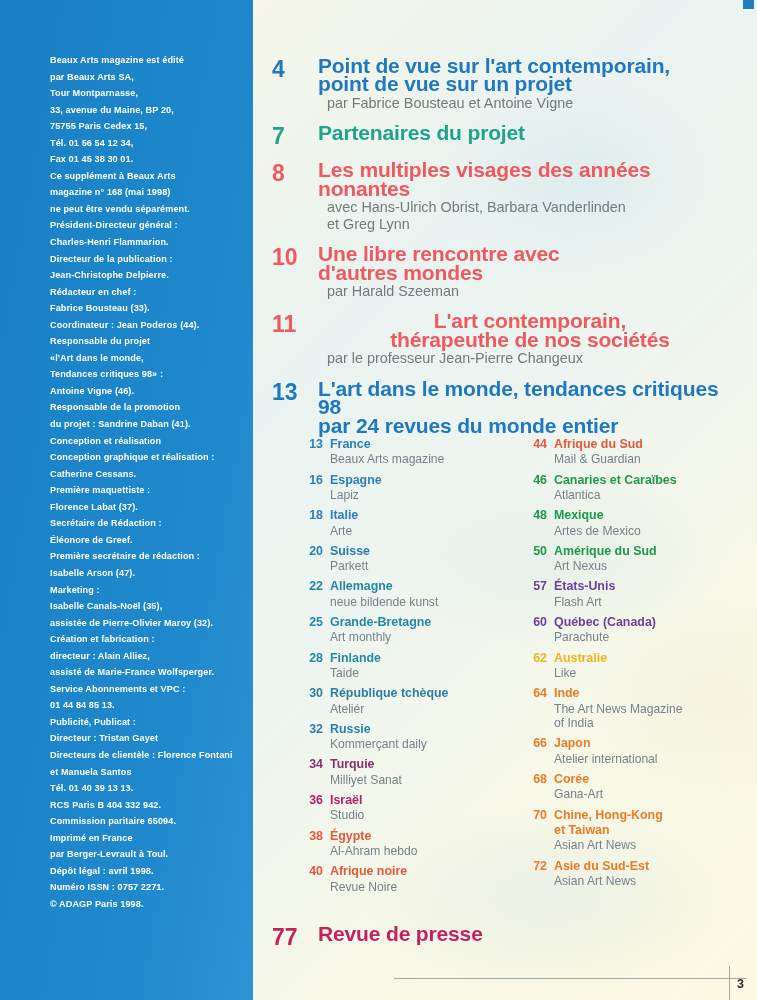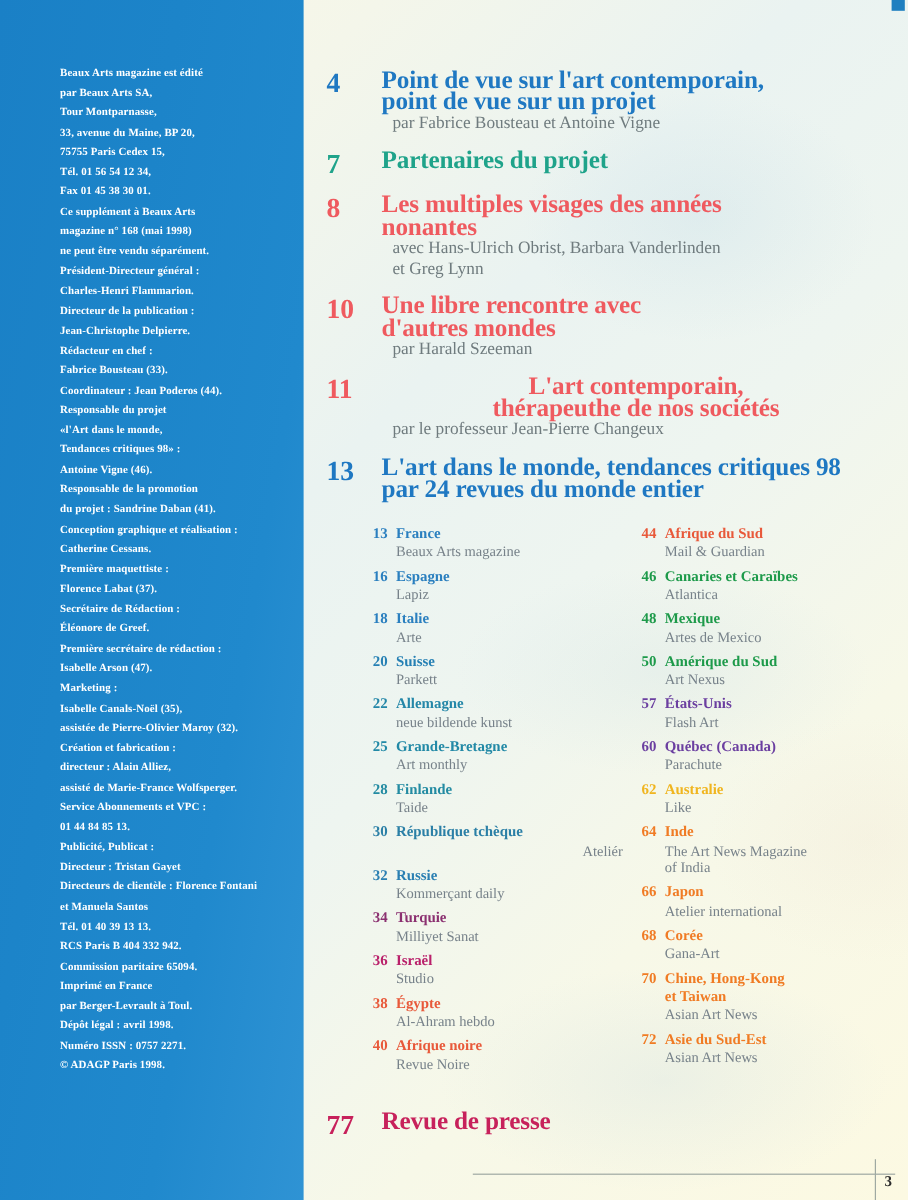--- a/index.html
+++ b/index.html
@@ -7,21 +7,21 @@
     padding: 0;
     background: #ffffff;
   }
   .page {
     position: relative;
     width: 757px;
     height: 1000px;
     overflow: hidden;
     background:
       linear-gradient(135deg, #fbf8e4 0%, #f4f6ea 18%, #eaf3f1 38%, #eef5f0 55%, #f7f8e8 75%, #fcf9e2 100%);
-    font-family: Liberation Serif, serif;
+    font-family: Liberation Sans, sans-serif;
   }
 
   
   .ghost-wash {
     position: absolute;
     left: 253px; top: 0;
     width: 504px; height: 1000px;
     background:
       radial-gradient(ellipse 210px 150px at 330px 180px, rgba(195,220,230,0.30), rgba(255,255,255,0) 70%),
       radial-gradient(ellipse 240px 120px at 300px 560px, rgba(200,222,228,0.25), rgba(255,255,255,0) 72%),
@@ -198,20 +198,21 @@
       <div class="colophon-line">Jean-Christophe Delpierre.</div>
       <div class="colophon-line">Rédacteur en chef :</div>
       <div class="colophon-line">Fabrice Bousteau (33).</div>
       <div class="colophon-line">Coordinateur : Jean Poderos (44).</div>
       <div class="colophon-line">Responsable du projet</div>
       <div class="colophon-line">«l'Art dans le monde,</div>
       <div class="colophon-line">Tendances critiques 98» :</div>
       <div class="colophon-line">Antoine Vigne (46).</div>
       <div class="colophon-line">Responsable de la promotion</div>
       <div class="colophon-line">du projet : Sandrine Daban (41).</div>
+      <div class="colophon-line">Conception et réalisation</div>
       <div class="colophon-line">Conception graphique et réalisation :</div>
       <div class="colophon-line">Catherine Cessans.</div>
       <div class="colophon-line">Première maquettiste :</div>
       <div class="colophon-line">Florence Labat (37).</div>
       <div class="colophon-line">Secrétaire de Rédaction :</div>
       <div class="colophon-line">Éléonore de Greef.</div>
       <div class="colophon-line">Première secrétaire de rédaction :</div>
       <div class="colophon-line">Isabelle Arson (47).</div>
       <div class="colophon-line">Marketing :</div>
       <div class="colophon-line">Isabelle Canals-Noël (35),</div>
@@ -336,21 +337,21 @@
             <div class="idx-num" style="color: rgb(35, 139, 162);">28</div>
             <div class="idx-body">
               <div class="idx-country" style="color: rgb(35, 139, 162); white-space: pre-line;">Finlande</div>
               <div class="idx-mag" style="white-space: pre-line;">Taide</div>
             </div>
           </div>
           <div class="idx-item">
             <div class="idx-num" style="color: rgb(42, 127, 166);">30</div>
             <div class="idx-body">
               <div class="idx-country" style="color: rgb(42, 127, 166); white-space: pre-line;">République tchèque</div>
-              <div class="idx-mag" style="white-space: pre-line; text-align: right;">Ateliér</div>
+              <div class="idx-mag" style="white-space: pre-line;">Ateliér</div>
             </div>
           </div>
           <div class="idx-item">
             <div class="idx-num" style="color: rgb(42, 127, 178);">32</div>
             <div class="idx-body">
               <div class="idx-country" style="color: rgb(42, 127, 178); white-space: pre-line;">Russie</div>
               <div class="idx-mag" style="white-space: pre-line;">Kommerçant daily</div>
             </div>
           </div>
           <div class="idx-item">

